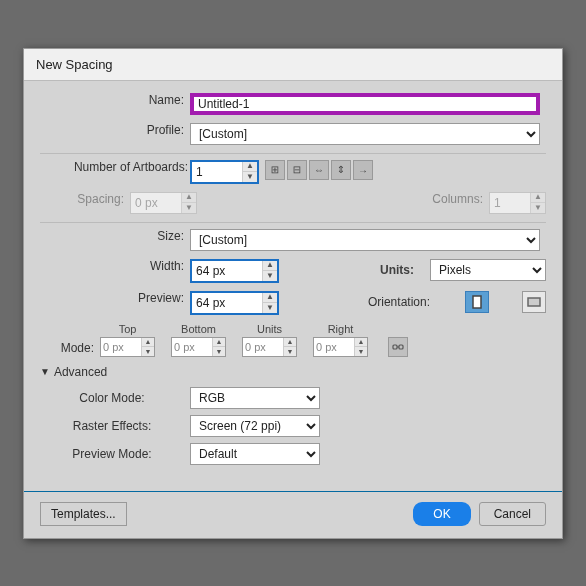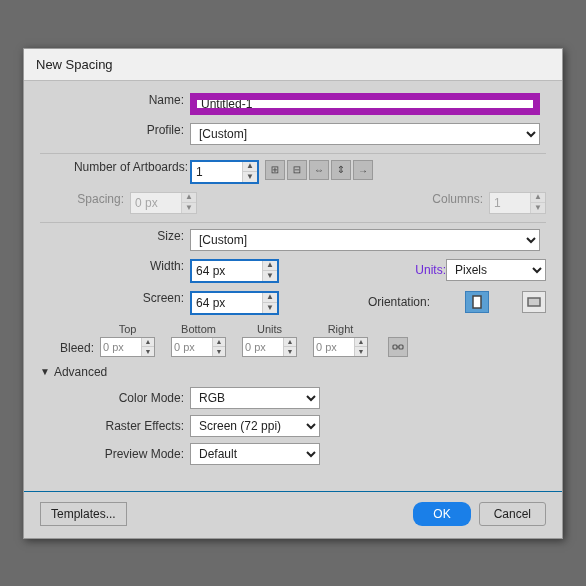--- a/index.html
+++ b/index.html
@@ -42,21 +42,21 @@
     }
     .name-label { width: 150px; padding-right: 6px; }
     .profile-label { width: 150px; padding-right: 6px; }
     .artboards-label { width: 150px; padding-right: 2px; }
     .size-label { width: 150px; padding-right: 6px; }
     .width-label { width: 150px; padding-right: 6px; }
     .height-label { width: 150px; padding-right: 6px; }
     .bleed-label { width: 60px; padding-right: 6px; }
 
     input[type="text"] {
-      border: 7px solid #a21caf;
+      border: 4px solid #a21caf;
       background: white;
       padding: 2px 4px;
       font-size: 12px;
       height: 22px;
       color: #222;
       outline: none;
     }
     select {
       border: 1px solid #999;
       background: white;
@@ -116,21 +116,21 @@
       border: 1px solid #999;
       width: 20px;
       height: 20px;
       display: flex;
       align-items: center;
       justify-content: center;
       cursor: pointer;
       font-size: 10px;
       color: #444;
     }
-    .units-label { margin-right: 0; color: #6d28d9; }
+    .units-label { margin-right: 16px; color: #404040; font-weight: bold; }
     .orientation-label { margin-right: 4px; color: #333; }
     .orient-btn {
       background: #e8e8e8;
       border: 1px solid #999;
       width: 24px;
       height: 22px;
       cursor: pointer;
       display: flex;
       align-items: center;
       justify-content: center;
@@ -209,21 +209,21 @@
       color: #333;
       font-size: 12px;
     }
     .triangle { margin-right: 4px; font-size: 10px; }
 
     .cm-row {
       display: flex;
       align-items: center;
       margin-bottom: 6px;
     }
-    .cm-label { width: 150px; text-align: right; padding-right: 6px; color: #333; }
+    .cm-label { width: 150px; text-align: center; padding-right: 6px; color: #333; }
 
     .dialog-footer {
       display: flex;
       align-items: center;
       justify-content: space-between;
       padding: 10px 16px 12px 16px;
       border-top: 1px solid #0369a1;
       margin-top: 8px;
     }
     .btn-templates {
@@ -249,21 +249,21 @@
       border: 1px solid #999;
       padding: 4px 14px;
       font-size: 12px;
       cursor: pointer;
       color: #222;
       border-radius: 3px;
     }
     .name-input { width: 350px; }
     .profile-select { width: 350px; }
     .size-select { width: 350px; }
-    .units-select { width: 100px; }
+    .units-select { width: 116px; }
     .cm-select { width: 130px; }
   </style>
 </head>
 <body>
 
 <div class="dialog">
   <div class="dialog-title-bar">
     <span>New Spacing</span>
   </div>
   <div class="dialog-body">
@@ -344,21 +344,21 @@
           <option>Millimeters</option>
           <option>Centimeters</option>
           <option>Inches</option>
           <option>Points</option>
           <option>Picas</option>
         </select>
       </div>
     </div>
 
     <div class="form-row">
-      <span class="label height-label">Screen:</span>
+      <span class="label height-label">Preview:</span>
       <div class="spinner-wrap input-bordered">
         <input type="text" value="64 px" style="width: 70px;">
         <div class="spinner-buttons">
           <button class="spinner-btn spinner-btn-up">▲</button>
           <button class="spinner-btn">▼</button>
         </div>
       </div>
       <div style="display:flex; align-items:center; margin-left:auto;gap:31px;">
         <span class="orientation-label">Orientation:</span>
         <button class="orient-btn active" style="margin-right:2px;">
@@ -368,21 +368,21 @@
         </button>
         <button class="orient-btn">
           <svg width="14" height="10" viewBox="0 0 14 10">
             <rect x="1" y="1" width="12" height="8" fill="#ccc" stroke="#666" stroke-width="1.5"></rect>
           </svg>
         </button>
       </div>
     </div>
 
     <div class="form-row" style="align-items:flex-end; margin-bottom:8px;">
-      <span class="label bleed-label" style="width:60px; text-align:right; padding-right:6px; padding-bottom:2px;">Bleed:</span>
+      <span class="label bleed-label" style="width:60px; text-align:right; padding-right:6px; padding-bottom:2px;">Mode:</span>
       <div style="display:flex; gap:8px; align-items:flex-end;">
         <div class="bleed-col">
           <span class="bleed-col-label">Top</span>
           <div class="bleed-spinner">
             <input type="text" value="0 px" style="">
             <div class="bleed-spinner-btns">
               <button class="bleed-spinner-btn">▲</button>
               <button class="bleed-spinner-btn">▼</button>
             </div>
           </div>

